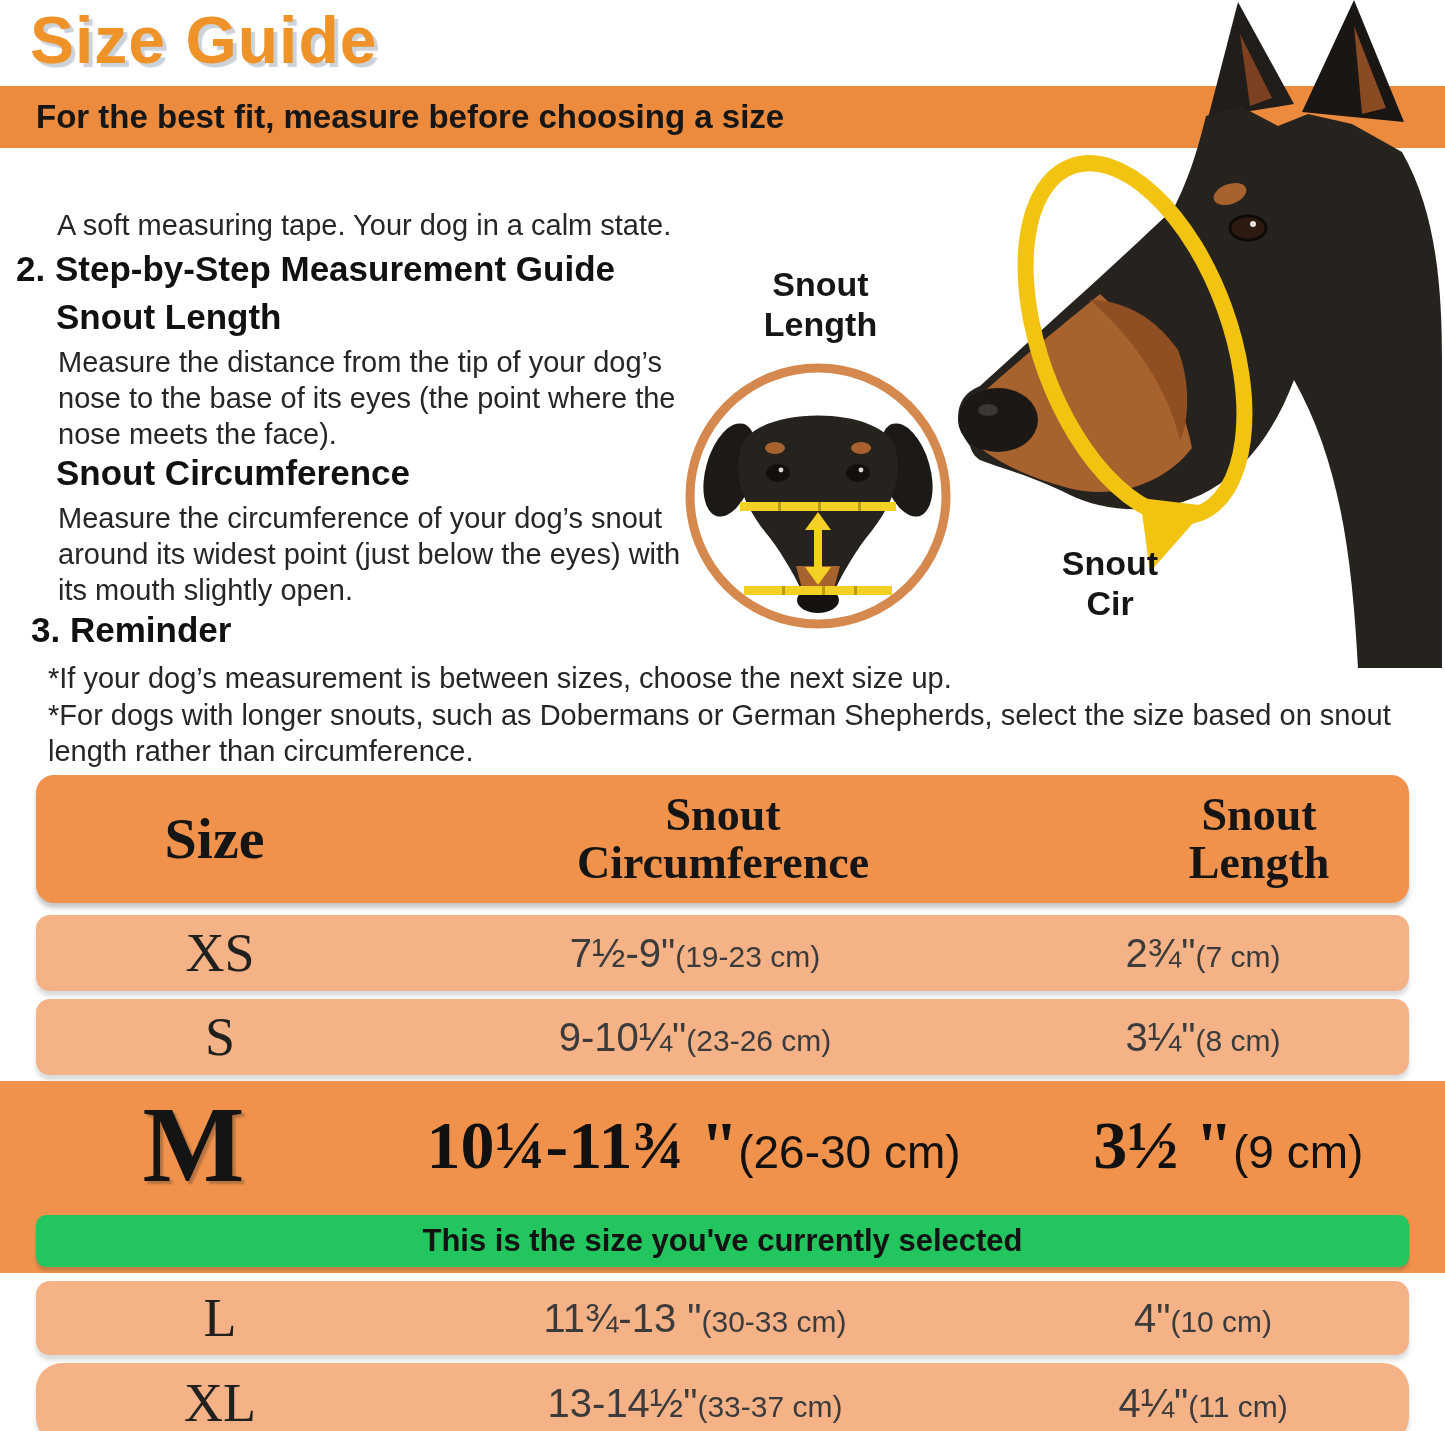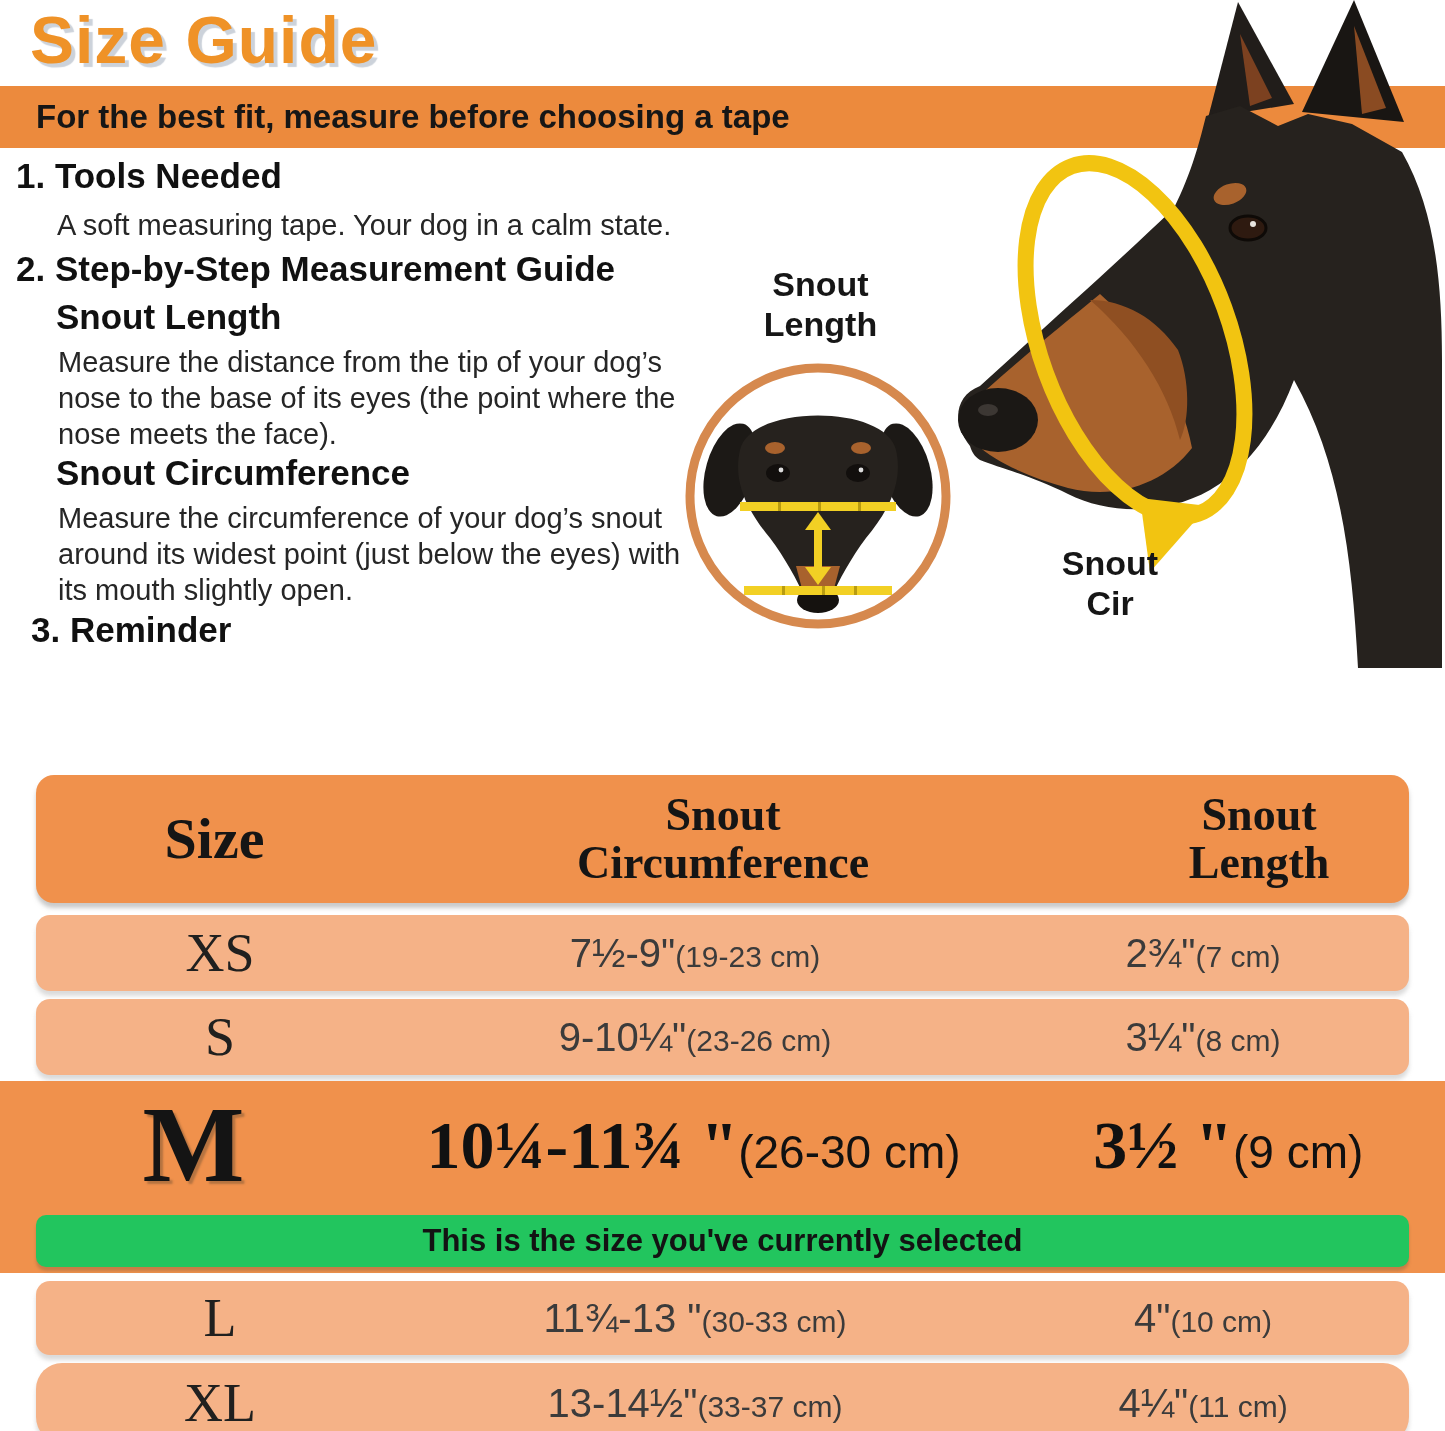--- a/index.html
+++ b/index.html
@@ -77,21 +77,21 @@
   .row-xl{margin-top:8px;height:80px;border-radius:26px;}
 </style>
 </head>
 <body>
 
 <div class="page">
 
   <div class="title">Size Guide</div>
 
   <div class="banner">
-    <span>For the best fit, measure before choosing a tape</span>
+    <span>For the best fit, measure before choosing a size</span>
   </div>
 
   <svg class="bigdog" viewBox="0 0 505 668" aria-hidden="true">
 
     <polygon points="268,118 298,2 354,104" fill="#211d1a"></polygon>
     <polygon points="362,112 414,0 464,122" fill="#191613"></polygon>
     <polygon points="414,26 446,108 422,114" fill="#8a4b22"></polygon>
     <polygon points="300,34 332,98 310,106" fill="#7c4120"></polygon>
 
     <path d="M30 446 C12 424 14 396 40 386 C108 324 178 262 234 208 C252 172 260 140 266 116 L300 106 L338 126 L368 114 L412 124 L462 152 C494 208 502 278 502 360 L502 668 L418 668 C412 556 400 462 354 380 C336 428 308 468 270 490 C224 516 168 514 128 494 C92 476 60 468 40 460 C34 456 32 452 30 446 Z" fill="#26221e"></path>
@@ -103,30 +103,33 @@
     <ellipse cx="48" cy="410" rx="10" ry="6" fill="#3c3733"></ellipse>
 
     <ellipse cx="308" cy="228" rx="18" ry="12" fill="#2E1A10" stroke="#0e0a07" stroke-width="3"></ellipse>
     <circle cx="313" cy="224" r="3" fill="#e8e4df"></circle>
     <ellipse cx="290" cy="194" rx="17" ry="10" fill="#A8622D" transform="rotate(-20 290 194)"></ellipse>
 
     <ellipse cx="195" cy="340" rx="95" ry="185" transform="rotate(-20 195 340)" fill="none" stroke="#F2C411" stroke-width="16"></ellipse>
     <polygon points="200,498 268,506 210,572" fill="#F2C411"></polygon>
   </svg>
 
-  <div class="h-num s1-head">1. Tools Needed</div>
   <div class="body-text s1-body">A soft measuring tape. Your dog in a calm state.</div>
 
   <div class="h-num s2-head">2. Step-by-Step Measurement Guide</div>
   <div class="h-sub sub-length">Snout Length</div>
   <div class="body-text p-length">Measure the distance from the tip of your dog’s nose to the base of its eyes (the point where the nose meets the face).</div>
   <div class="h-sub sub-circ">Snout Circumference</div>
   <div class="body-text p-circ">Measure the circumference of your dog’s snout around its widest point (just below the eyes) with its mouth slightly open.</div>
 
   <div class="h-num s3-head">3. Reminder</div>
+  <div class="body-text notes">
+    <div>*If your dog’s measurement is between sizes, choose the next size up.</div>
+    <div>*For dogs with longer snouts, such as Dobermans or German Shepherds, select the size based on snout length rather than circumference.</div>
+  </div>
 
   <div class="diag-label lbl-length">Snout Length</div>
   <svg class="inset" viewBox="0 0 280 288" aria-hidden="true">
     <circle cx="140" cy="144" r="128" fill="#ffffff" stroke="#D6894E" stroke-width="9"></circle>
 
     <ellipse cx="52" cy="118" rx="24" ry="48" transform="rotate(16 52 118)" fill="#1c1916"></ellipse>
     <ellipse cx="228" cy="118" rx="24" ry="48" transform="rotate(-16 228 118)" fill="#1c1916"></ellipse>
 
     <path d="M62 98 C72 52 208 52 218 98 C226 132 208 162 188 186 C173 206 161 228 152 248 L128 248 C119 228 107 206 92 186 C72 162 54 132 62 98 Z" fill="#26221e"></path>
 

